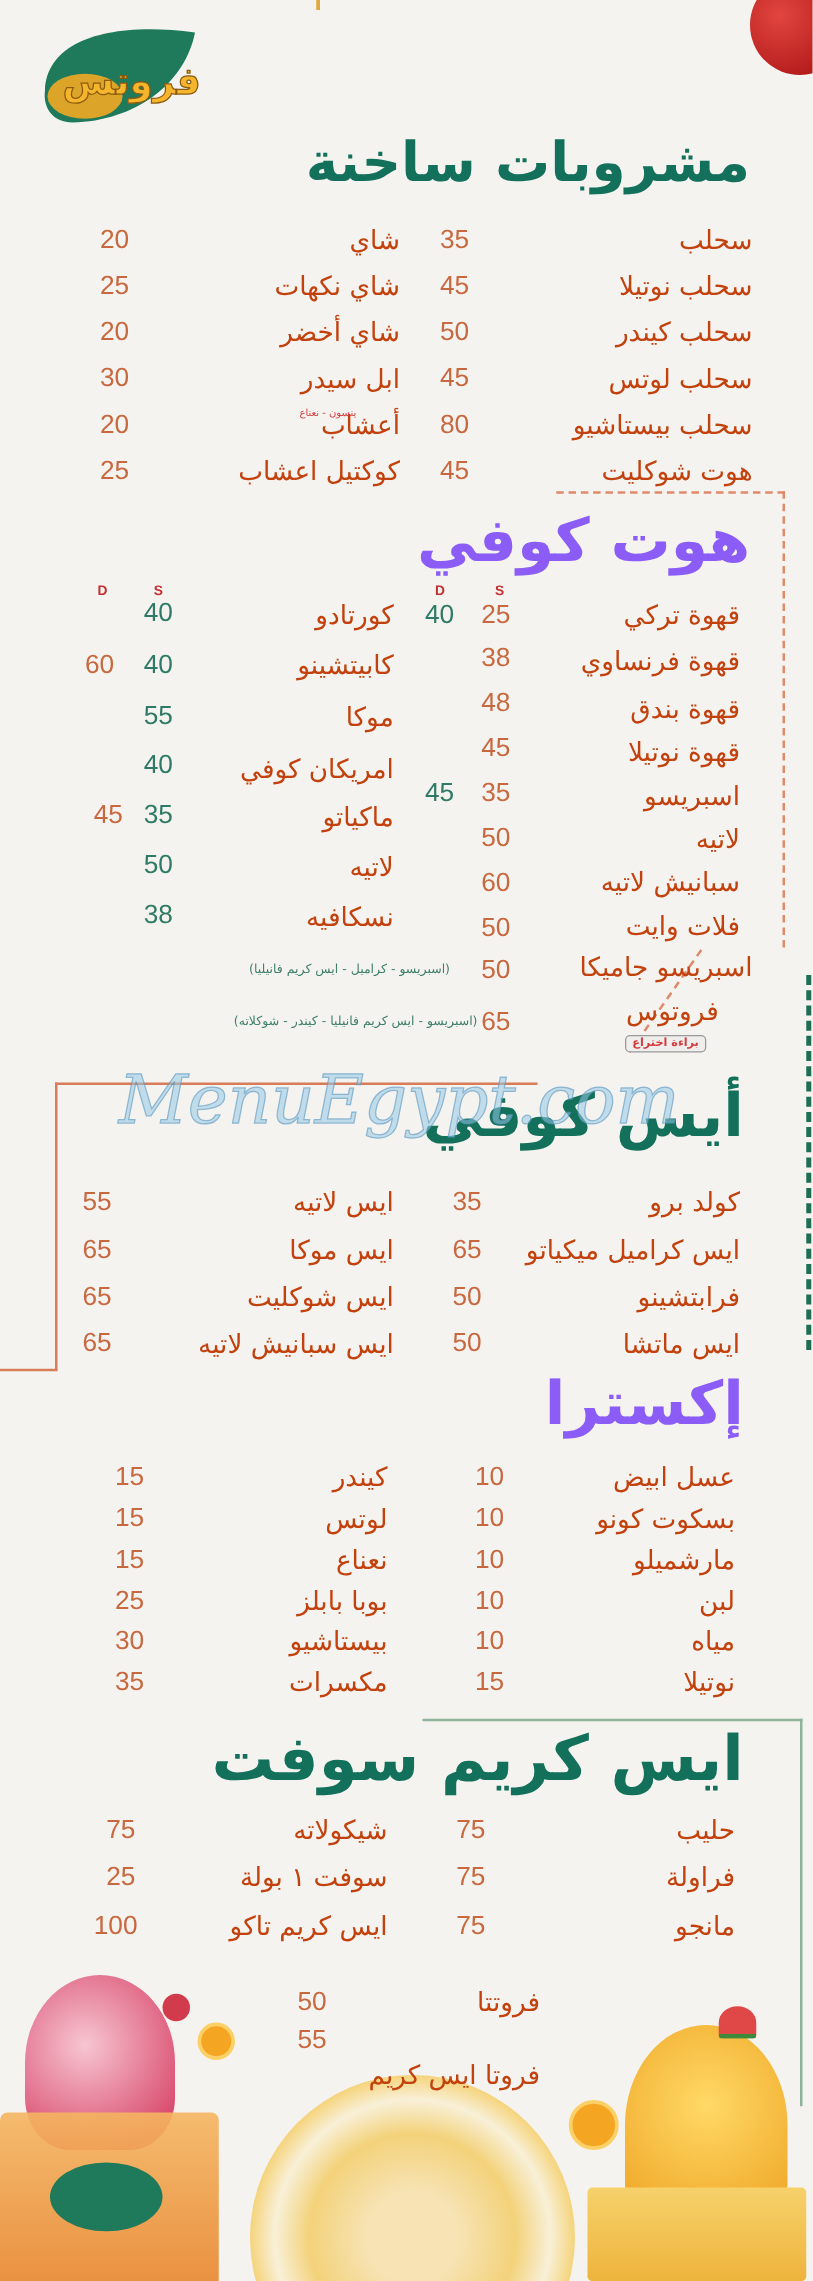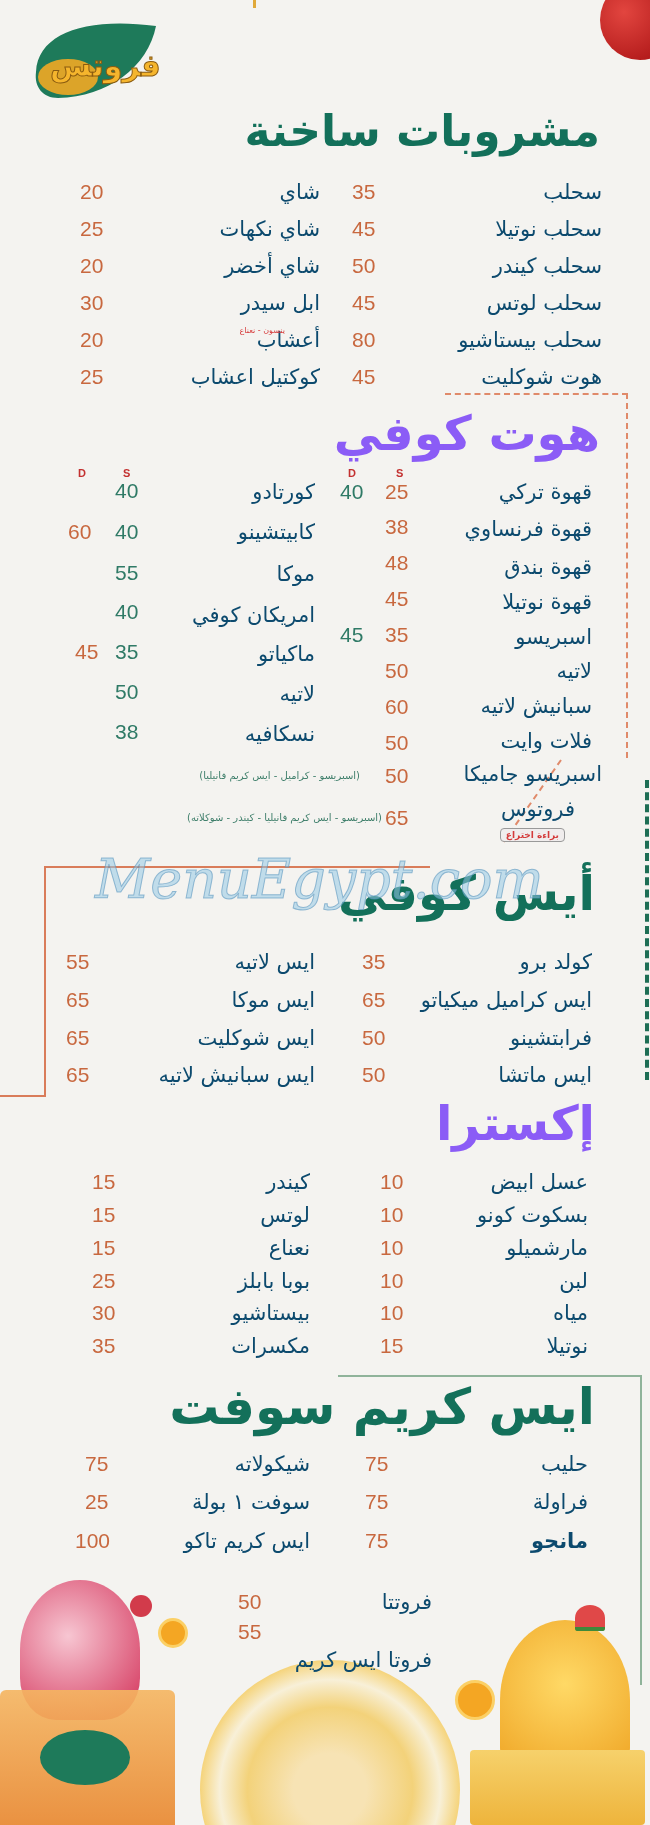--- a/index.html
+++ b/index.html
@@ -5,21 +5,21 @@
   * { box-sizing: border-box; margin: 0; padding: 0; }
   html, body { width: 650px; height: 1825px; background: #f4f3f0; overflow: hidden; }
   body { position: relative; font-family: "DejaVu Sans", sans-serif; color: #222; direction: rtl; }
   .abs { position: absolute; }
   .strawberry { left: 600px; top: -20px; width: 80px; height: 80px; border-radius: 50% 40% 50% 50%; background: radial-gradient(circle at 30% 40%, #e2453f, #b41c1c 70%); }
   .top-tick { left: 253px; top: 0; width: 3px; height: 8px; background: #e0a93a; }
   .logo { left: 28px; top: 12px; width: 130px; height: 92px; }
   .title { font-family: "DejaVu Sans", sans-serif; font-weight: bold; white-space: nowrap; }
   .title-green { color: #13705a; }
   .title-orange { color: #8b5cf6; }
-  .item-name { font-size: 21px; color: #0c4a6e; white-space: nowrap; text-align: right; }
+  .item-name { font-size: 21px; color: #c2410c; white-space: nowrap; text-align: right; }
   .price { font-size: 21px; direction: ltr; text-align: left; white-space: nowrap; font-family: "Liberation Sans", sans-serif; }
   .p-orange { color: #c8683f; }
   .p-green { color: #2f7a66; }
   .note { font-size: 10px; color: #3f7f6b; white-space: nowrap; }
   .mini-note { font-size: 8px; color: #d63a3a; white-space: nowrap; }
   .sd { font-size: 11px; font-weight: bold; color: #c3302f; font-family: "Liberation Sans", sans-serif; }
   .badge { border: 1px solid #999; border-radius: 4px; background: #f0eded; color: #d43b3b; font-size: 9px; font-weight: bold; padding: 1px 5px; white-space: nowrap; }
   .row { position: absolute; height: 28px; display: flex; align-items: center; }
   .watermark { left: 95px; top: 848px; font-size: 54px; color: rgba(150, 200, 230, 0.55); font-family: "DejaVu Serif", serif; font-style: italic; direction: ltr; -webkit-text-stroke: 1px rgba(90,150,190,0.6); white-space: nowrap; }
 </style>
@@ -233,21 +233,21 @@
 <div class="abs" style="left:338px;top:1375px;width:304px;height:0;border-top:2px solid #8fb39a;"></div>
 <div class="abs" style="left:640px;top:1375px;width:0;height:310px;border-left:2px solid #8fb39a;"></div>
 
 <div class="abs title title-green" style="right:55px;top:1378px;font-size:50px;">ايس كريم سوفت</div>
 
 <div>
   <div class="abs item-name" style="right:62px;top:1452px;">حليب</div>
   <div class="abs price p-orange" style="left:365px;top:1452px;">75</div>
   <div class="abs item-name" style="right:62px;top:1490px;">فراولة</div>
   <div class="abs price p-orange" style="left:365px;top:1490px;">75</div>
-  <div class="abs item-name" style="right:62px;top:1529px;font-weight:bold;">مانجو</div>
+  <div class="abs item-name" style="right:62px;top:1529px;">مانجو</div>
   <div class="abs price p-orange" style="left:365px;top:1529px;">75</div>
 </div>
 
 <div>
   <div class="abs item-name" style="right:340px;top:1452px;">شيكولاته</div>
   <div class="abs price p-orange" style="left:85px;top:1452px;">75</div>
   <div class="abs item-name" style="right:340px;top:1490px;">سوفت ١ بولة</div>
   <div class="abs price p-orange" style="left:85px;top:1490px;">25</div>
   <div class="abs item-name" style="right:340px;top:1529px;">ايس كريم تاكو</div>
   <div class="abs price p-orange" style="left:75px;top:1529px;">100</div>

